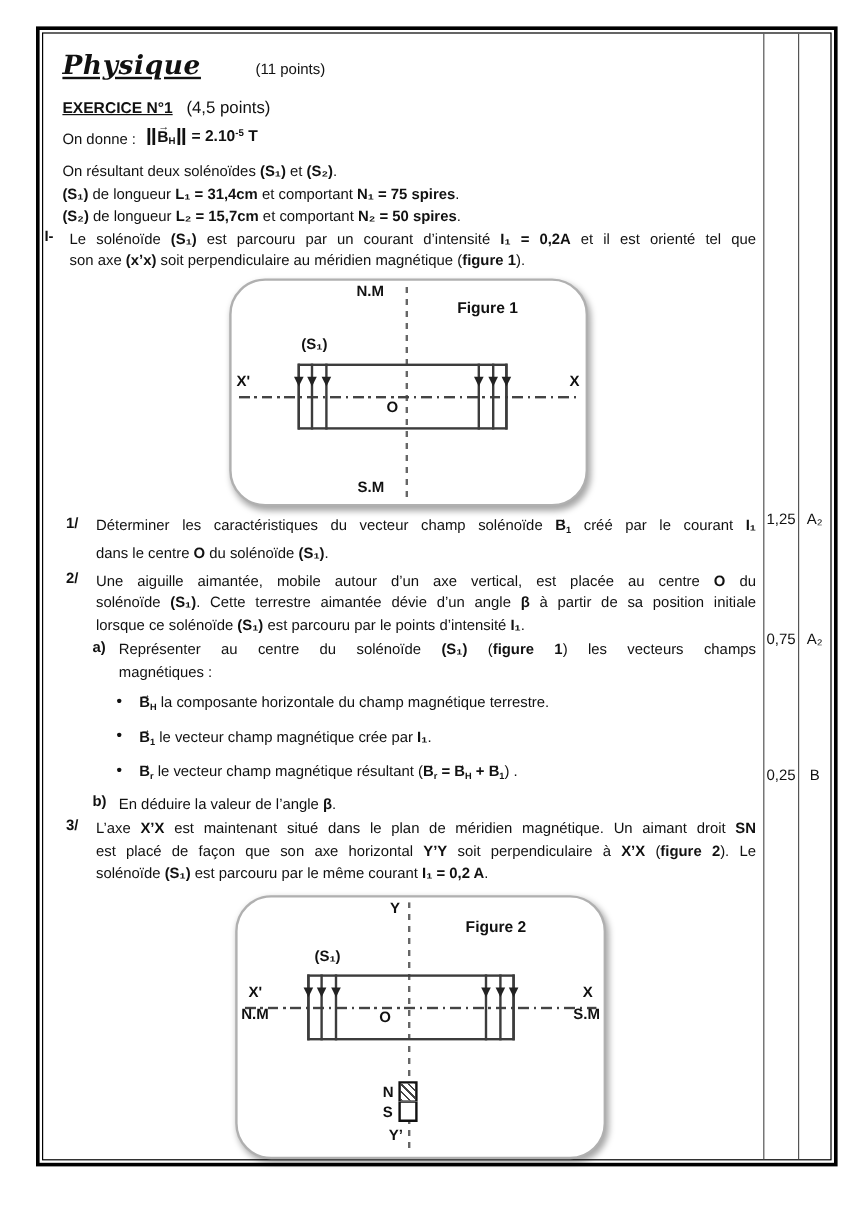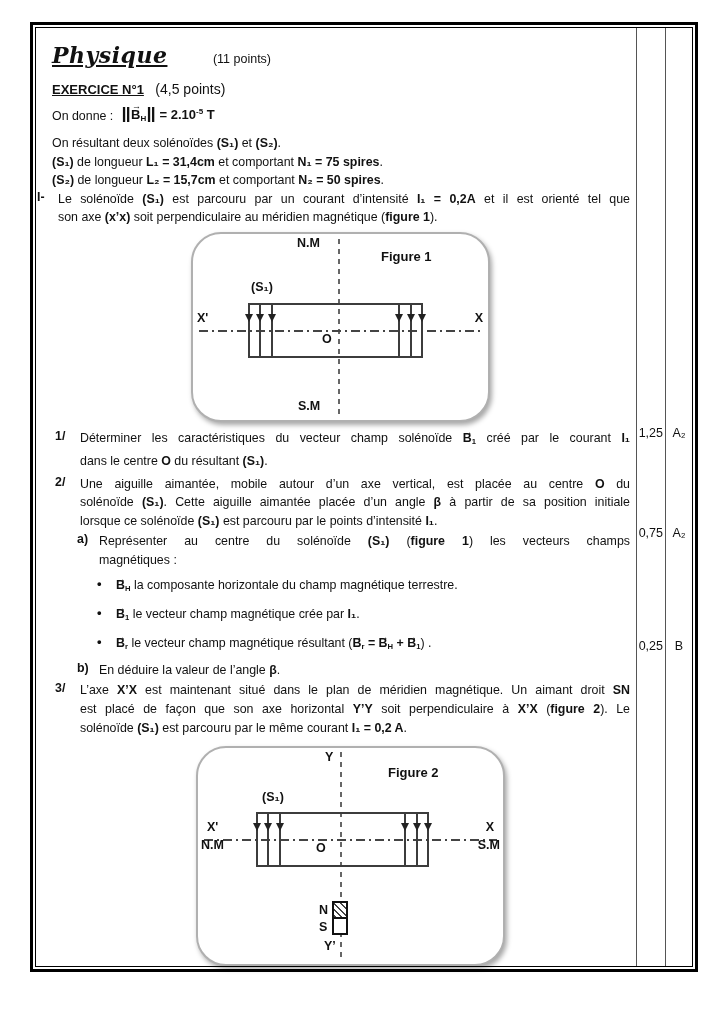--- a/index.html
+++ b/index.html
@@ -150,29 +150,29 @@
           <div class="flbl f1-xp">X'</div>
           <div class="flbl f1-x">X</div>
           <div class="flbl f1-o">O</div>
           <div class="flbl f1-sm">S.M</div>
         </div>
 
         <div class="item qnum">
           <span class="ilabel">1/</span>
           <div class="ibody">
             <div class="line stretch"><span>Déterminer les caractéristiques du vecteur champ solénoïde </span><span class="b vec">B<span class="arr">→</span></span><span class="b sub">1</span><span> créé par le courant </span><span class="b">I₁</span></div>
-            <div class="line"><span>dans le centre </span><span class="b">O</span><span> du résultant </span><span class="b">(S₁)</span><span>.</span></div>
+            <div class="line"><span>dans le centre </span><span class="b">O</span><span> du solénoïde </span><span class="b">(S₁)</span><span>.</span></div>
           </div>
         </div>
 
         <div class="item qnum mt4">
           <span class="ilabel">2/</span>
           <div class="ibody">
             <div class="line stretch"><span>Une aiguille aimantée, mobile autour d’un axe vertical, est placée au centre </span><span class="b">O</span><span> du</span></div>
-            <div class="line stretch"><span>solénoïde </span><span class="b">(S₁)</span><span>. Cette aiguille aimantée placée d’un angle </span><span class="b">β</span><span> à partir de sa position initiale</span></div>
+            <div class="line stretch"><span>solénoïde </span><span class="b">(S₁)</span><span>. Cette terrestre aimantée dévie d’un angle </span><span class="b">β</span><span> à partir de sa position initiale</span></div>
             <div class="line"><span>lorsque ce solénoïde </span><span class="b">(S₁)</span><span> est parcouru par le points d’intensité </span><span class="b">I₁</span><span>.</span></div>
           </div>
         </div>
 
         <div class="item qsub mt2">
           <span class="ilabel">a)</span>
           <div class="ibody">
             <div class="line stretch"><span>Représenter au centre du solénoïde </span><span class="b">(S₁)</span><span> (</span><span class="b">figure 1</span><span>) les vecteurs champs</span></div>
             <div class="line"><span>magnétiques :</span></div>
           </div>

